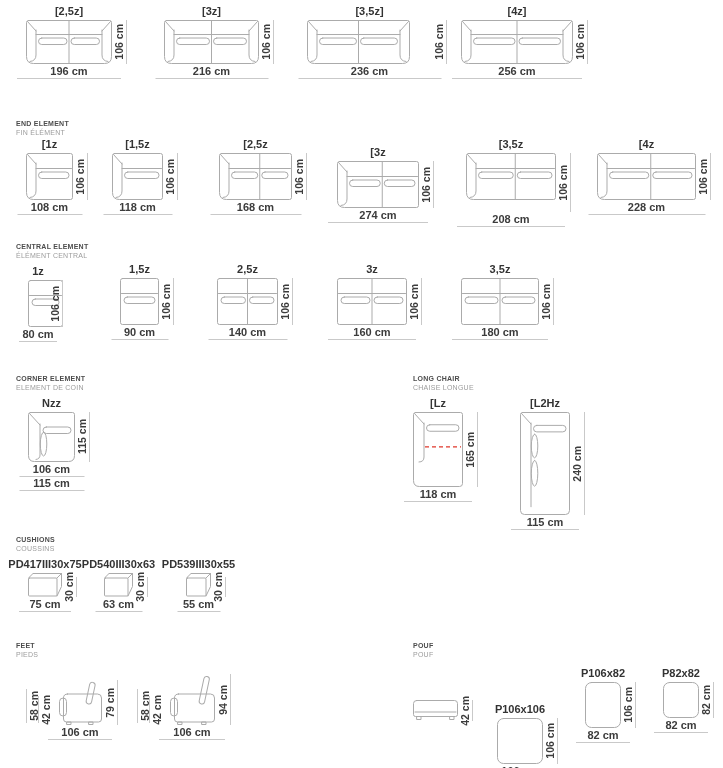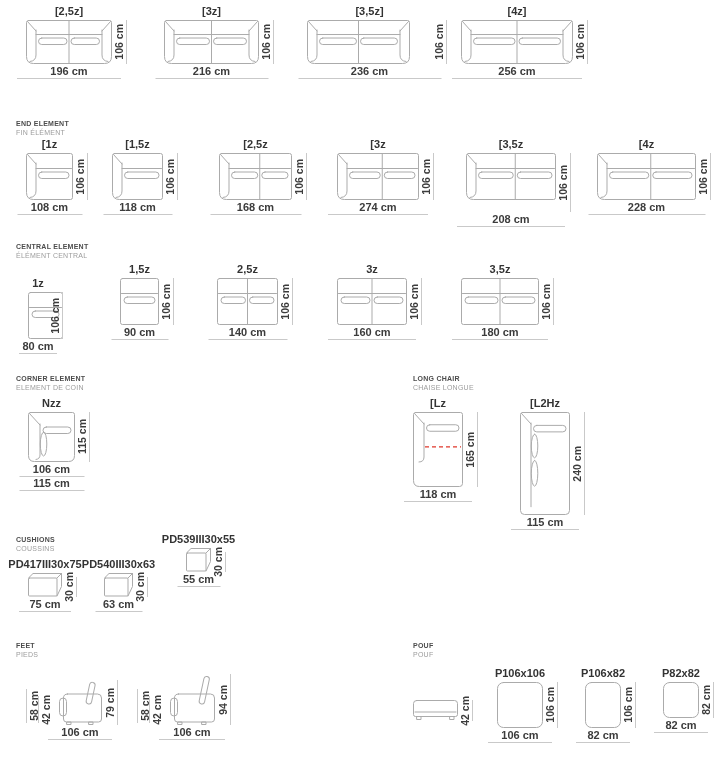--- a/index.html
+++ b/index.html
@@ -174,21 +174,21 @@
               <rect x="42.75" y="19.01" width="26.25" height="6.5" rx="3.25"></rect>
               <line x1="40.75" y1="0.5" x2="40.75" y2="46.5"></line>
             </g>
           </svg>
         </div>
       <div class="vdim">
           <span>106 cm</span>
         </div>
       <div class="hdim">168 cm</div>
     </div>
-    <div class="fig" style="left:337px;top:153px;width:82px;height:47px">
+    <div class="fig" style="left:337px;top:161px;width:82px;height:47px">
       <div class="flabel">[3z</div>
       <div class="draw">
           <svg width="82" height="47" viewBox="0 0 82 47">
             <g fill="none" stroke="#ababab" stroke-width="1" stroke-linecap="round" stroke-linejoin="round">
               <path d="M2.5 0.5H79.5Q81.5 0.5 81.5 2.5V44.5Q81.5 46.5 79.5 46.5H7.5Q0.5 46.5 0.5 39.5V2.5Q0.5 0.5 2.5 0.5Z"></path>
               <line x1="1.5" y1="1.5" x2="10" y2="11"></line>
               <path d="M10 10V38Q10 44 4 44.5"></path>
               <line x1="10" y1="15.510000000000002" x2="80.5" y2="15.510000000000002"></line>
               <rect x="12.5" y="19.01" width="30.75" height="6.5" rx="3.25"></rect>
               <rect x="47.25" y="19.01" width="30.75" height="6.5" rx="3.25"></rect>
@@ -240,21 +240,21 @@
           <span>106 cm</span>
         </div>
       <div class="hdim">228 cm</div>
     </div>
   </section>
 
   <section>
     <div class="shead" style="left:16px;top:243px">CENTRAL ELEMENT</div>
     <div class="ssub" style="left:16px;top:252px">ÉLÉMENT CENTRAL</div>
 
-    <div class="fig" style="left:28px;top:292px;width:20px;height:47px">
+    <div class="fig" style="left:28px;top:280px;width:20px;height:47px">
       <div class="flabel">1z</div>
       <div class="draw">
           <svg width="35" height="47" viewBox="0 0 35 47">
             <g fill="none" stroke="#ababab" stroke-width="1" stroke-linecap="round" stroke-linejoin="round">
               <path d="M2.5 0.5H32.5Q34.5 0.5 34.5 2.5V44.5Q34.5 46.5 32.5 46.5H2.5Q0.5 46.5 0.5 44.5V2.5Q0.5 0.5 2.5 0.5Z"></path>
               <line x1="1.5" y1="15.510000000000002" x2="33.5" y2="15.510000000000002"></line>
               <rect x="4" y="19.01" width="27" height="6.5" rx="3.25"></rect>
             </g>
           </svg>
         </div>
@@ -432,21 +432,21 @@
               <path d="M.5 5L5 .5H28.5L24 5"></path>
               <path d="M28.5 .5V13.5L24 23"></path>
             </g>
           </svg>
         </div>
       <div class="vdim" style="top:4px">
           <span>30 cm</span>
         </div>
       <div class="hdim">63 cm</div>
     </div>
-    <div class="fig" style="left:186px;top:548px;width:25px;height:24px">
+    <div class="fig" style="left:186px;top:573px;width:25px;height:24px">
       <div class="flabel">PD539III30x55</div>
       <div class="draw">
           <svg width="25" height="24" viewBox="0 0 25 24">
             <g fill="none" stroke="#ababab" stroke-width="1" stroke-linecap="round" stroke-linejoin="round">
               <rect x="0.5" y="5" width="19.5" height="18" rx="1"></rect>
               <path d="M.5 5L5 .5H24.5L20 5"></path>
               <path d="M24.5 .5V13.5L20 23"></path>
             </g>
           </svg>
         </div>
@@ -521,21 +521,21 @@
               <line x1="2" y1="12" x2="43" y2="12"></line>
               <rect x="4" y="16.5" width="4" height="3"></rect>
               <rect x="37" y="16.5" width="4" height="3"></rect>
             </g>
           </svg>
         </div>
       <div class="vdim">
           <span>42 cm</span>
         </div>
     </div>
-    <div class="fig" style="left:497px;top:682px;width:46px;height:46px">
+    <div class="fig" style="left:497px;top:718px;width:46px;height:46px">
       <div class="flabel">P106x106</div>
       <div class="draw">
           <svg width="46" height="46" viewBox="0 0 46 46">
             <g fill="none" stroke="#ababab" stroke-width="1" stroke-linecap="round" stroke-linejoin="round">
               <rect x="0.5" y="0.5" width="45" height="45" rx="6"></rect>
             </g>
           </svg>
         </div>
       <div class="vdim">
           <span>106 cm</span>

